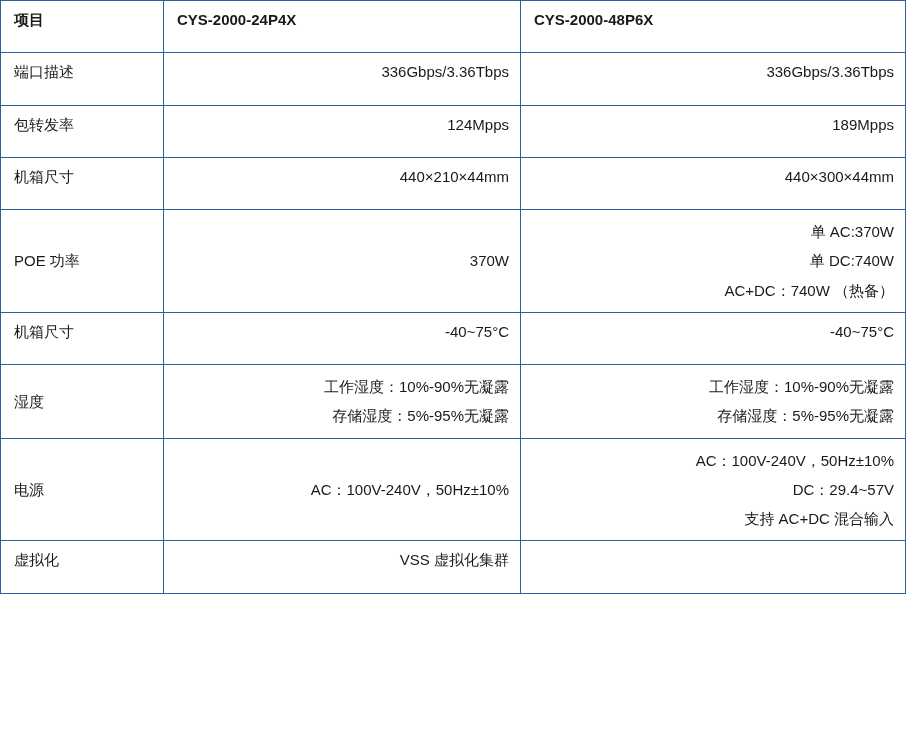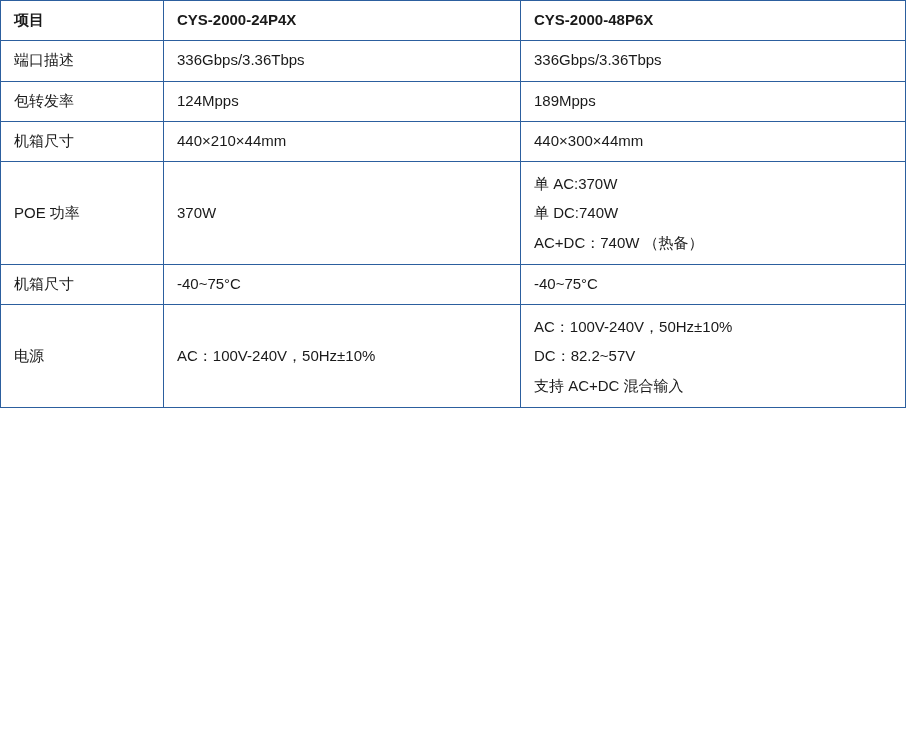--- a/index.html
+++ b/index.html
@@ -19,33 +19,34 @@
     margin: 0;
     table-layout: fixed;
   }
   .spec-table col.c0 { width: 163px; }
   .spec-table col.c1 { width: 357px; }
   .spec-table col.c2 { width: 385px; }
 
   .spec-table td {
     border: 1px solid #2c5f9e;
     vertical-align: middle;
-    padding: 7px 11px 9px 13px;
+    padding: 7px 11px 21px 13px;
     font-size: 15px;
     color: #1a1a1a;
     line-height: 1.55;
   }
   .spec-table td.label {
     font-size: 15px;
   }
   .spec-table tr.header td {
     font-weight: bold;
   }
   .cell-lines > div {
     padding: 3px 0;
+    text-align: right;
   }
   .cell-lines > div:first-child { padding-top: 0; }
   .cell-lines > div:last-child { padding-bottom: 0; }
 
   tr.tall td { padding-top: 10px; padding-bottom: 10px; }
 </style>
 </head>
 <body>
 
 <table class="spec-table">
@@ -121,28 +122,56 @@
             <div>-40~75°C</div>
           </div>
         </td>
         <td>
           <div class="cell-lines">
             <div>-40~75°C</div>
           </div>
         </td>
       </tr>
       <tr class="tall">
+        <td class="label">湿度</td>
+        <td>
+          <div class="cell-lines">
+            <div>工作湿度：10%-90%无凝露</div>
+            <div>存储湿度：5%-95%无凝露</div>
+          </div>
+        </td>
+        <td>
+          <div class="cell-lines">
+            <div>工作湿度：10%-90%无凝露</div>
+            <div>存储湿度：5%-95%无凝露</div>
+          </div>
+        </td>
+      </tr>
+      <tr class="tall">
         <td class="label">电源</td>
         <td>
           <div class="cell-lines">
             <div>AC：100V-240V，50Hz±10%</div>
           </div>
         </td>
         <td>
           <div class="cell-lines">
             <div>AC：100V-240V，50Hz±10%</div>
-            <div>DC：82.2~57V</div>
+            <div>DC：29.4~57V</div>
             <div>支持 AC+DC 混合输入</div>
+          </div>
+        </td>
+      </tr>
+      <tr>
+        <td class="label">虚拟化</td>
+        <td>
+          <div class="cell-lines">
+            <div>VSS 虚拟化集群</div>
+          </div>
+        </td>
+        <td>
+          <div class="cell-lines">
+            <div></div>
           </div>
         </td>
       </tr>
     </tbody>
 </table>
 
 </body></html>

